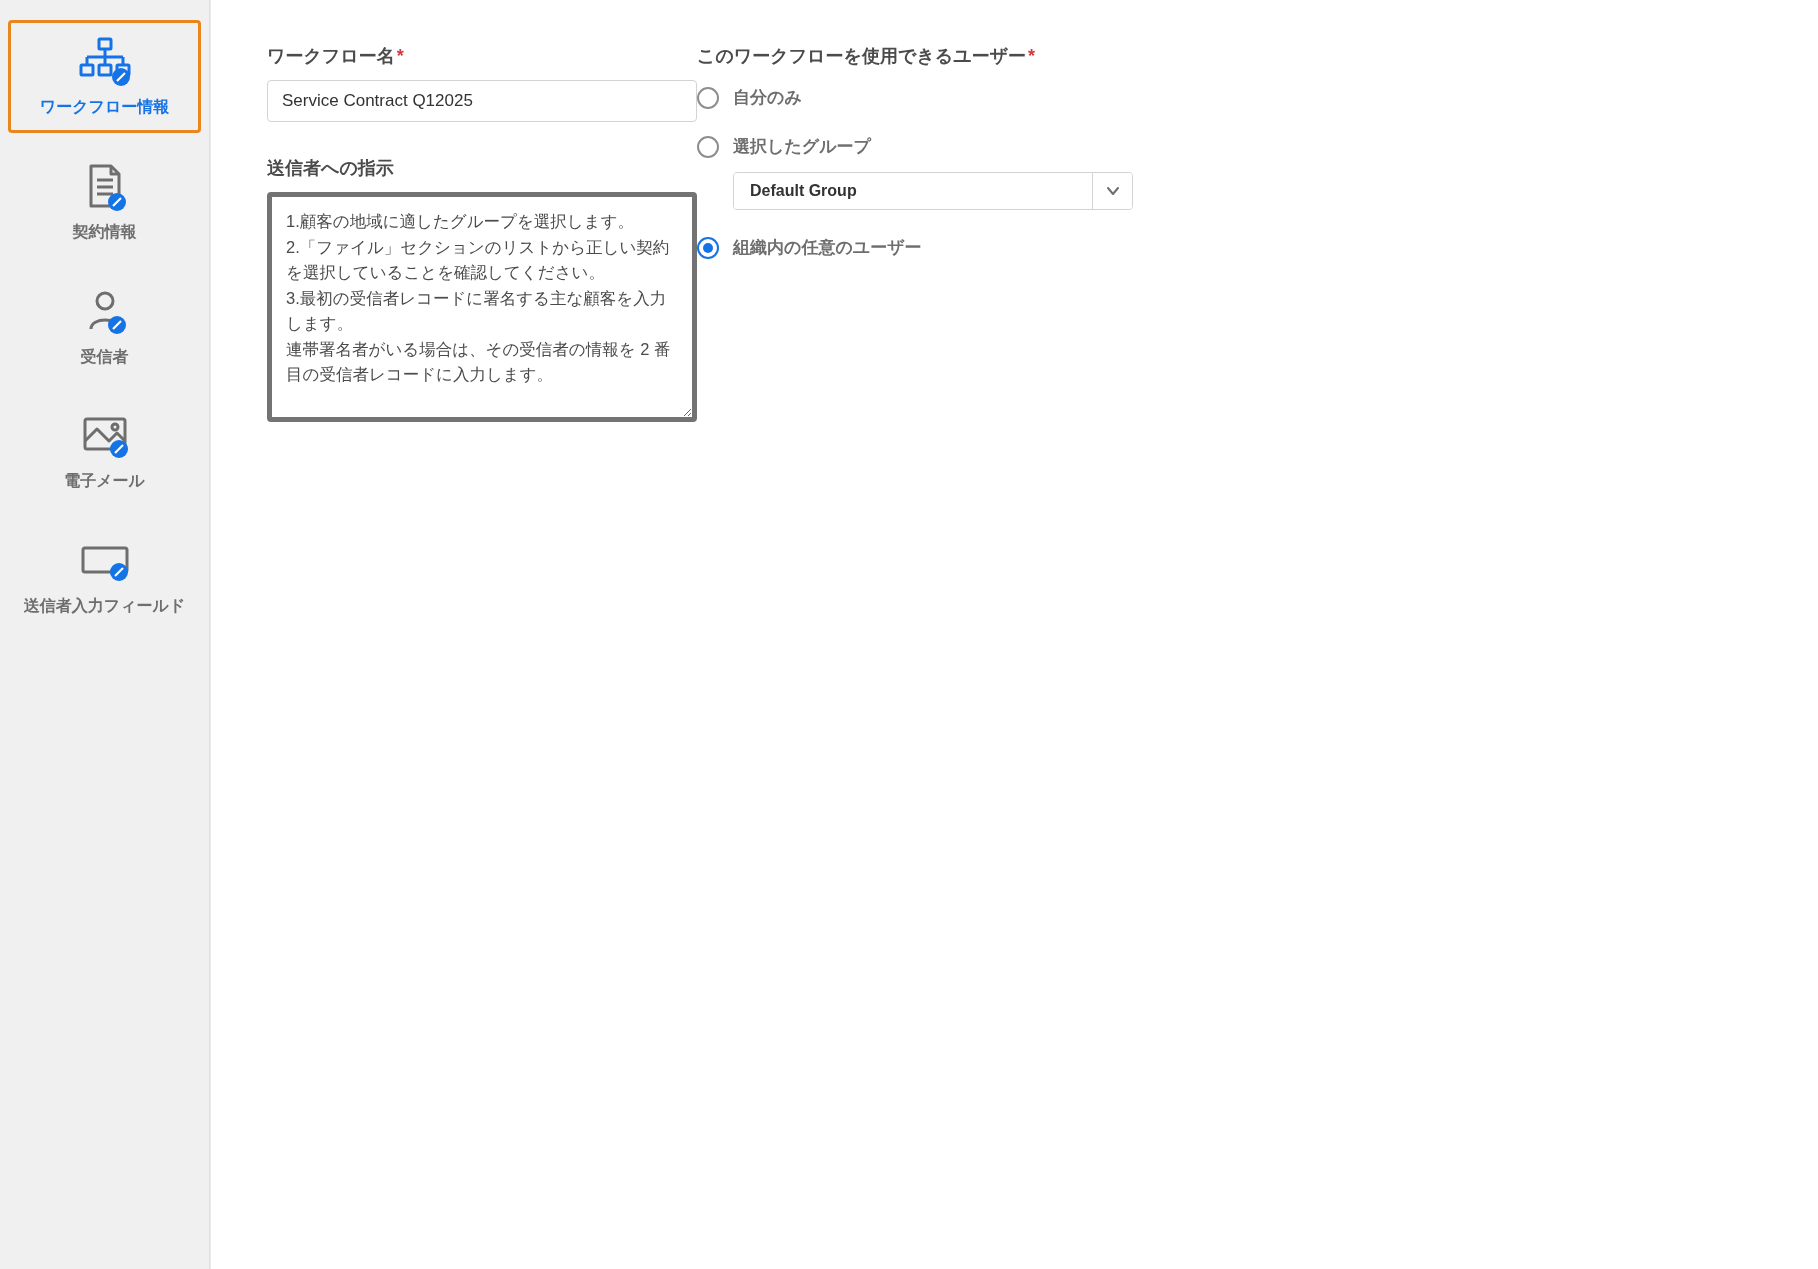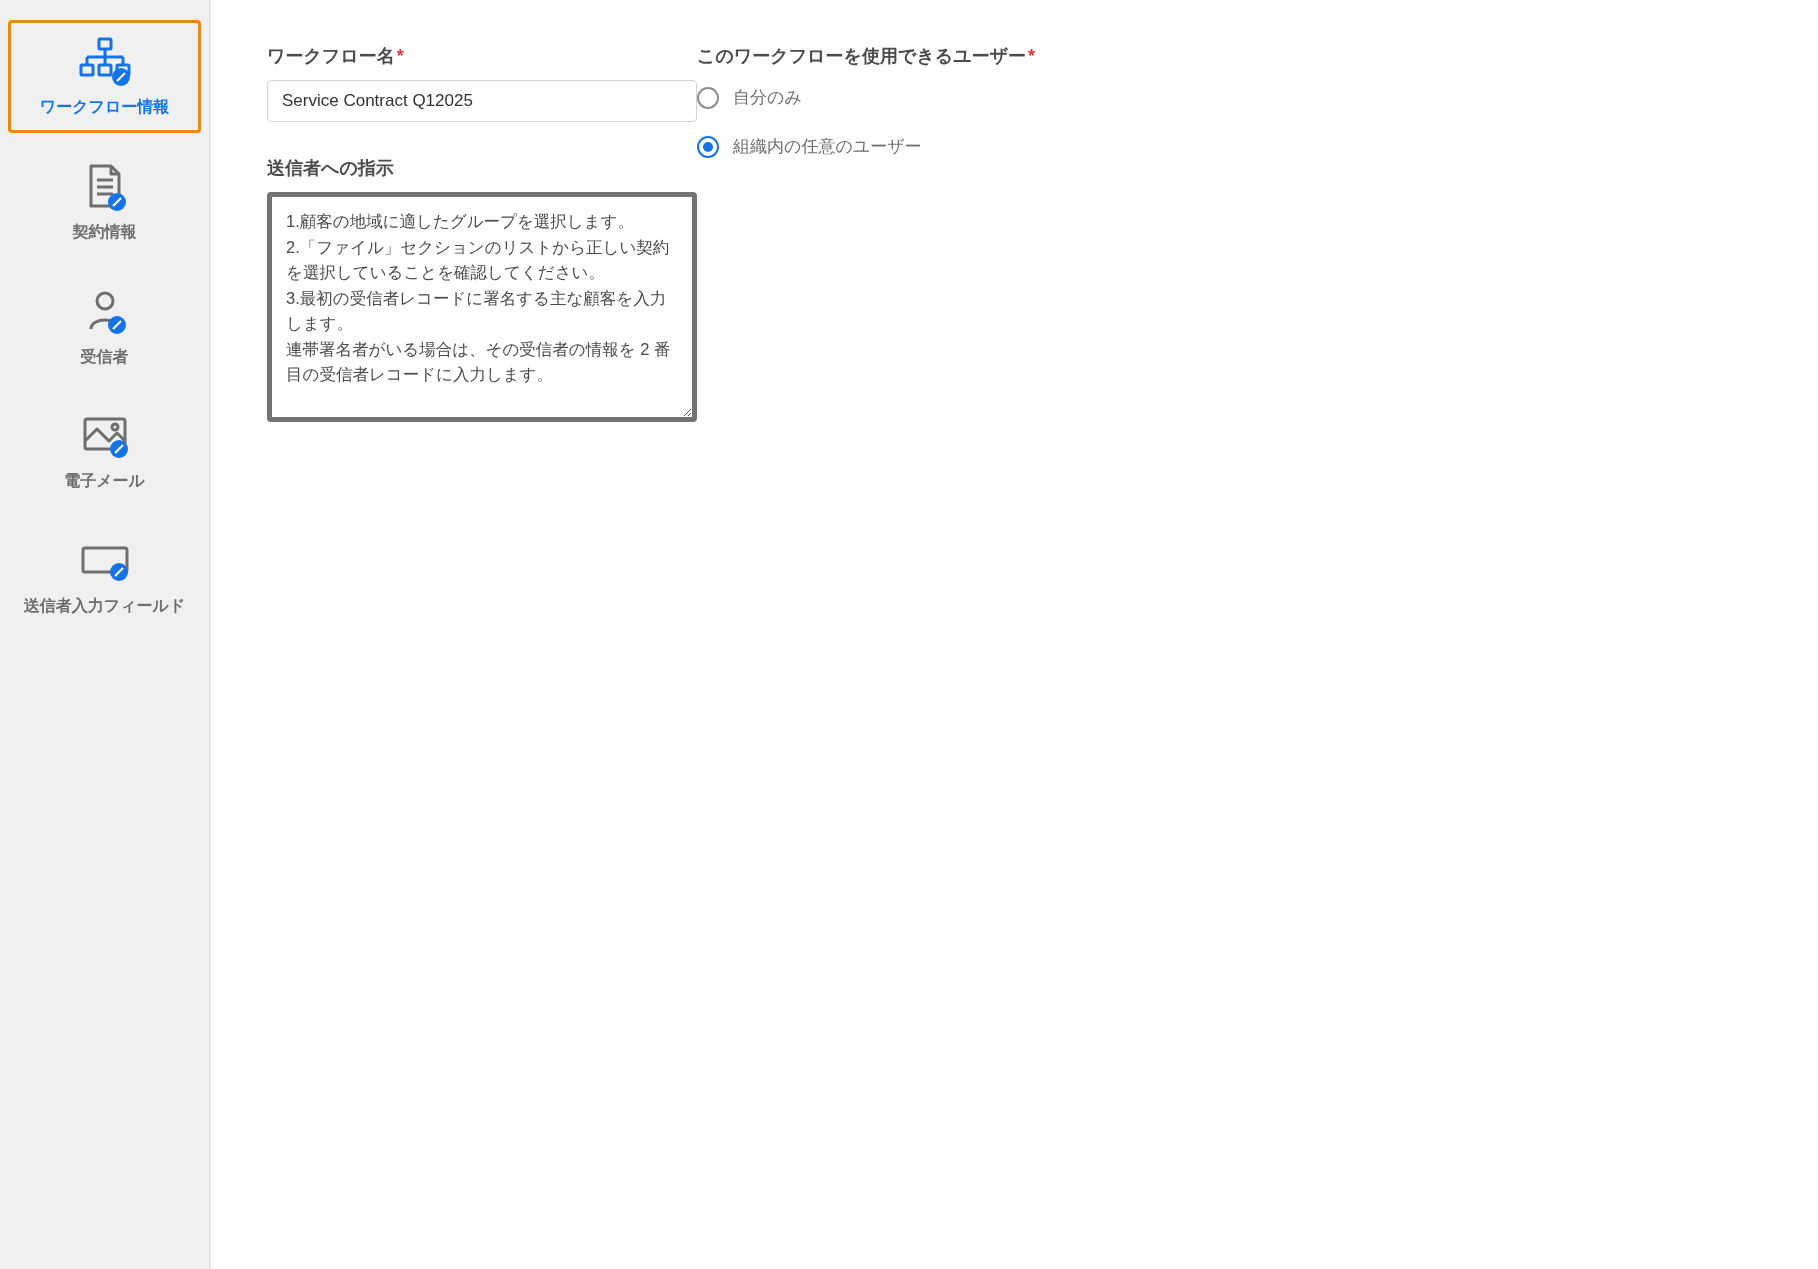--- a/index.html
+++ b/index.html
@@ -94,20 +94,21 @@
     color: #4b4b4b;
     background: #fff;
     resize: both;
     font-family: inherit;
   }
   .radio-group {
     display: flex;
     flex-direction: column;
     gap: 26px;
     margin-top: 18px;
+    font-weight: bold;
   }
   .radio-row {
     display: flex;
     align-items: center;
     gap: 14px;
     cursor: pointer;
   }
   .radio-outer {
     width: 22px;
     height: 22px;
@@ -277,20 +278,34 @@
         <span>このワークフローを使用できるユーザー</span><span class="required">*</span>
       </label>
 
       <div class="radio-group">
 
         <div class="radio-row">
           <span class="radio-outer"></span>
           <span class="radio-label">自分のみ</span>
         </div>
 
+        <div>
+          <div class="radio-row">
+            <span class="radio-outer"></span>
+            <span class="radio-label">選択したグループ</span>
+          </div>
+          <div class="select-wrap">
+            <div class="select-value">Default Group</div>
+            <div class="select-chevron">
+              <svg width="14" height="14" viewBox="0 0 14 14">
+                  <path d="M2 4 L7 10 L12 4" stroke="#6e6e6e" stroke-width="2" fill="none" stroke-linecap="round" stroke-linejoin="round"></path>
+                </svg>
+            </div>
+          </div>
+        </div>
 
         <div class="radio-row">
           <span class="radio-outer selected">
             <span class="radio-inner"></span>
           </span>
           <span class="radio-label">組織内の任意のユーザー</span>
         </div>
 
       </div>
     </div>

